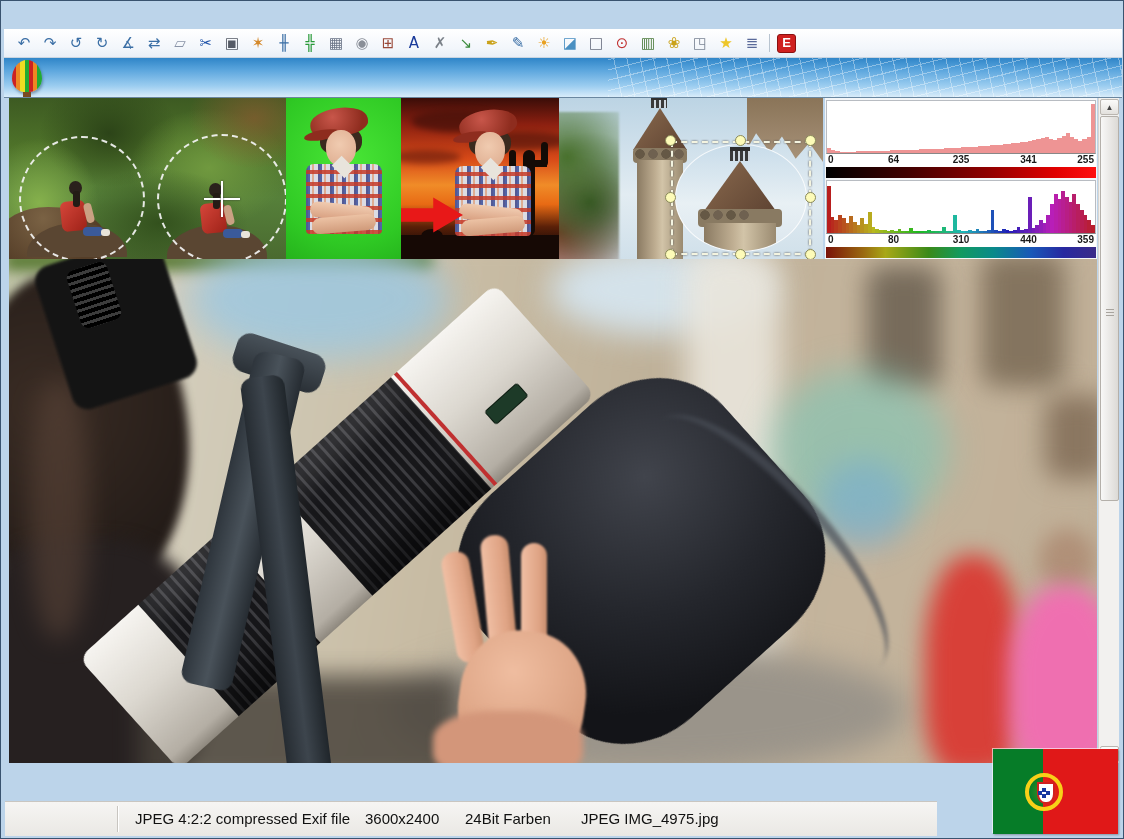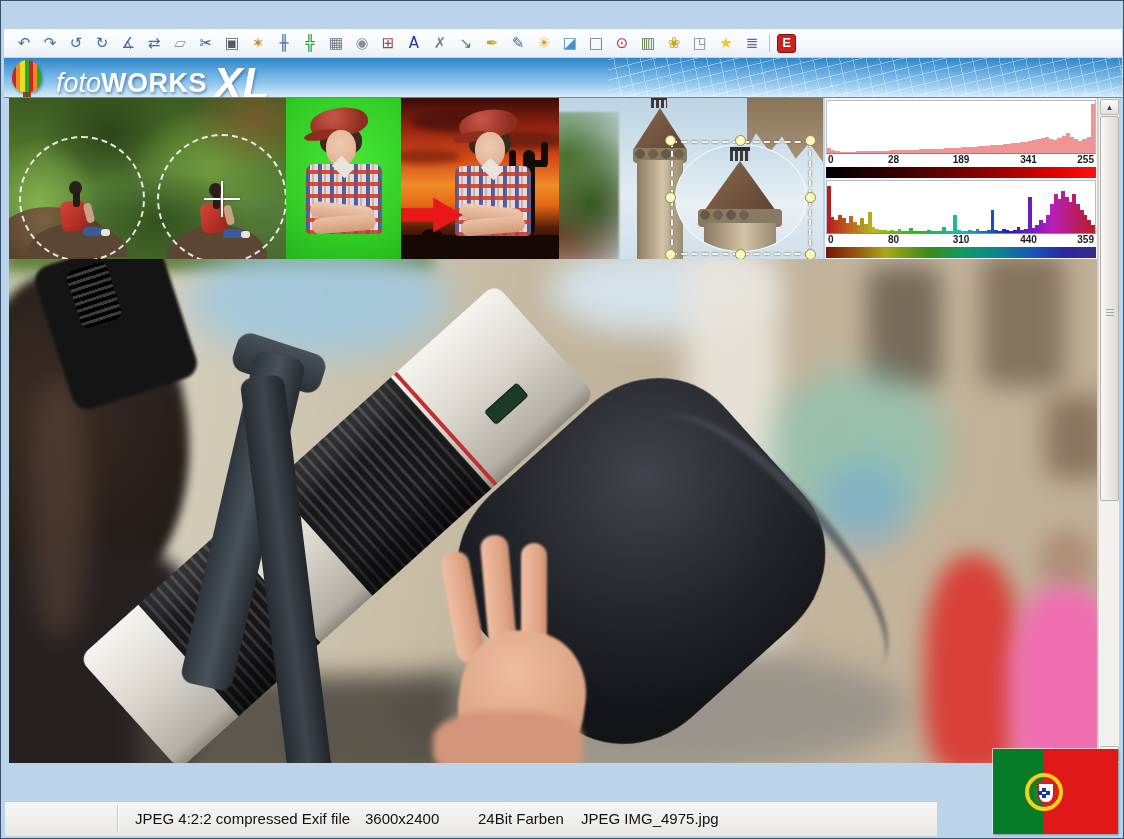--- a/index.html
+++ b/index.html
@@ -227,21 +227,21 @@
   .fit-btn { position:absolute; left:300px; top:5px; width:120px; height:28px;
     background:linear-gradient(180deg,#fdfefe,#eef2f6 45%,#dbe3ec 50%,#e8edf3); border:1px solid #7a8a9a; border-radius:3px;
     display:flex; align-items:center; justify-content:center; gap:7px; font-size:15px; color:#222; cursor:pointer; }
   .fit-icon { width:16px; height:13px; border:1px solid #2a5a8a; background:linear-gradient(180deg,#bfe3f7 0 55%, #7fc06a 55% 100%); }
 
   
   .statusbar { position:absolute; left:4px; top:800px; width:932px; height:35px;
     background:linear-gradient(180deg,#f6f5f3,#eae8e4); border-top:1px solid #c9c6c1; font-size:15px; color:#111; }
   .sb-sep { position:absolute; left:112px; top:4px; bottom:4px; width:1px; background:#c8c5c0; box-shadow:1px 0 0 #fff; }
   .sb-item { position:absolute; top:8px; white-space:nowrap; }
-  .sb-format { left:130px; } .sb-dims { left:360px; } .sb-depth { left:473px; } .sb-file { left:576px; }
+  .sb-format { left:130px; } .sb-dims { left:360px; } .sb-depth { left:460px; } .sb-file { left:576px; }
 
   
   .flag { position:absolute; left:992px; top:748px; width:125px; height:85px; display:flex; cursor:pointer;
     box-shadow:-1px -1px 0 rgba(255,255,255,.6), 1px 1px 2px rgba(0,0,0,.3); }
   .flag-green { width:40%; height:100%; background:#067c28; }
   .flag-red { width:60%; height:100%; background:#e01818; }
   .armillary { position:absolute; left:32px; top:24px; width:38px; height:38px; border:4px solid #f8d018; border-radius:50%;
     background:radial-gradient(circle, rgba(248,208,24,.25), transparent 70%); }
   .armillary::before { content:""; position:absolute; left:8px; top:5px; width:14px; height:18px; background:#fff;
     border:2px solid #d02020; border-radius:0 0 45% 45%; }
@@ -286,23 +286,20 @@
         <button class="tbtn" style="color: rgb(238, 198, 42);">★</button>
         <button class="tbtn" style="color: rgb(90, 106, 154);">≣</button>
       </div>
     <div class="tb-sep"></div>
     <button class="e-btn">E</button>
   </div>
 
   <div class="banner">
     <div class="banner-grid"></div>
     <div class="balloon-lg"></div>
-    <div class="brand">
-      <span class="foto">foto</span><span class="works">WORKS</span><span class="xl">XL</span>
-    </div>
   </div>
 
   <div class="thumb" id="thumb1">
     <div class="blob f1"></div>
     <div class="blob f2"></div>
     <div class="blob f3"></div>
     <div class="blob f4"></div>
     <div class="blob f5"></div>
     <div class="rock1"></div>
     <div class="hiker" id="hiker1">
@@ -455,22 +452,22 @@
           <div class="hbar" style="height: 38%; background: rgb(238, 148, 148);"></div>
           <div class="hbar" style="height: 30%; background: rgb(238, 148, 148);"></div>
           <div class="hbar" style="height: 26%; background: rgb(238, 148, 148);"></div>
           <div class="hbar" style="height: 24%; background: rgb(238, 148, 148);"></div>
           <div class="hbar" style="height: 26%; background: rgb(238, 148, 148);"></div>
           <div class="hbar" style="height: 30%; background: rgb(238, 148, 148);"></div>
           <div class="hbar" style="height: 95%; background: rgb(238, 148, 148);"></div>
         </div>
       <div class="hist-ticks" id="lum-ticks">
           <span class="tick" style="left: 2px; transform: none;">0</span>
-          <span class="tick" style="left: 25%;">28</span>
-          <span class="tick" style="left: 50%;">189</span>
+          <span class="tick" style="left: 25%;">64</span>
+          <span class="tick" style="left: 50%;">235</span>
           <span class="tick" style="left: 75%;">341</span>
           <span class="tick" style="right: 2px; transform: none;">255</span>
         </div>
       <div class="grad-lum"></div>
     </div>
     <div class="hist-box" style="top:82px;">
       <div class="hist-plot" id="hue-plot">
           <div class="hbar" style="height: 90%; background: rgb(184, 30, 30);"></div>
           <div class="hbar" style="height: 30%; background: rgb(184, 43, 30);"></div>
           <div class="hbar" style="height: 25%; background: rgb(184, 56, 30);"></div>

